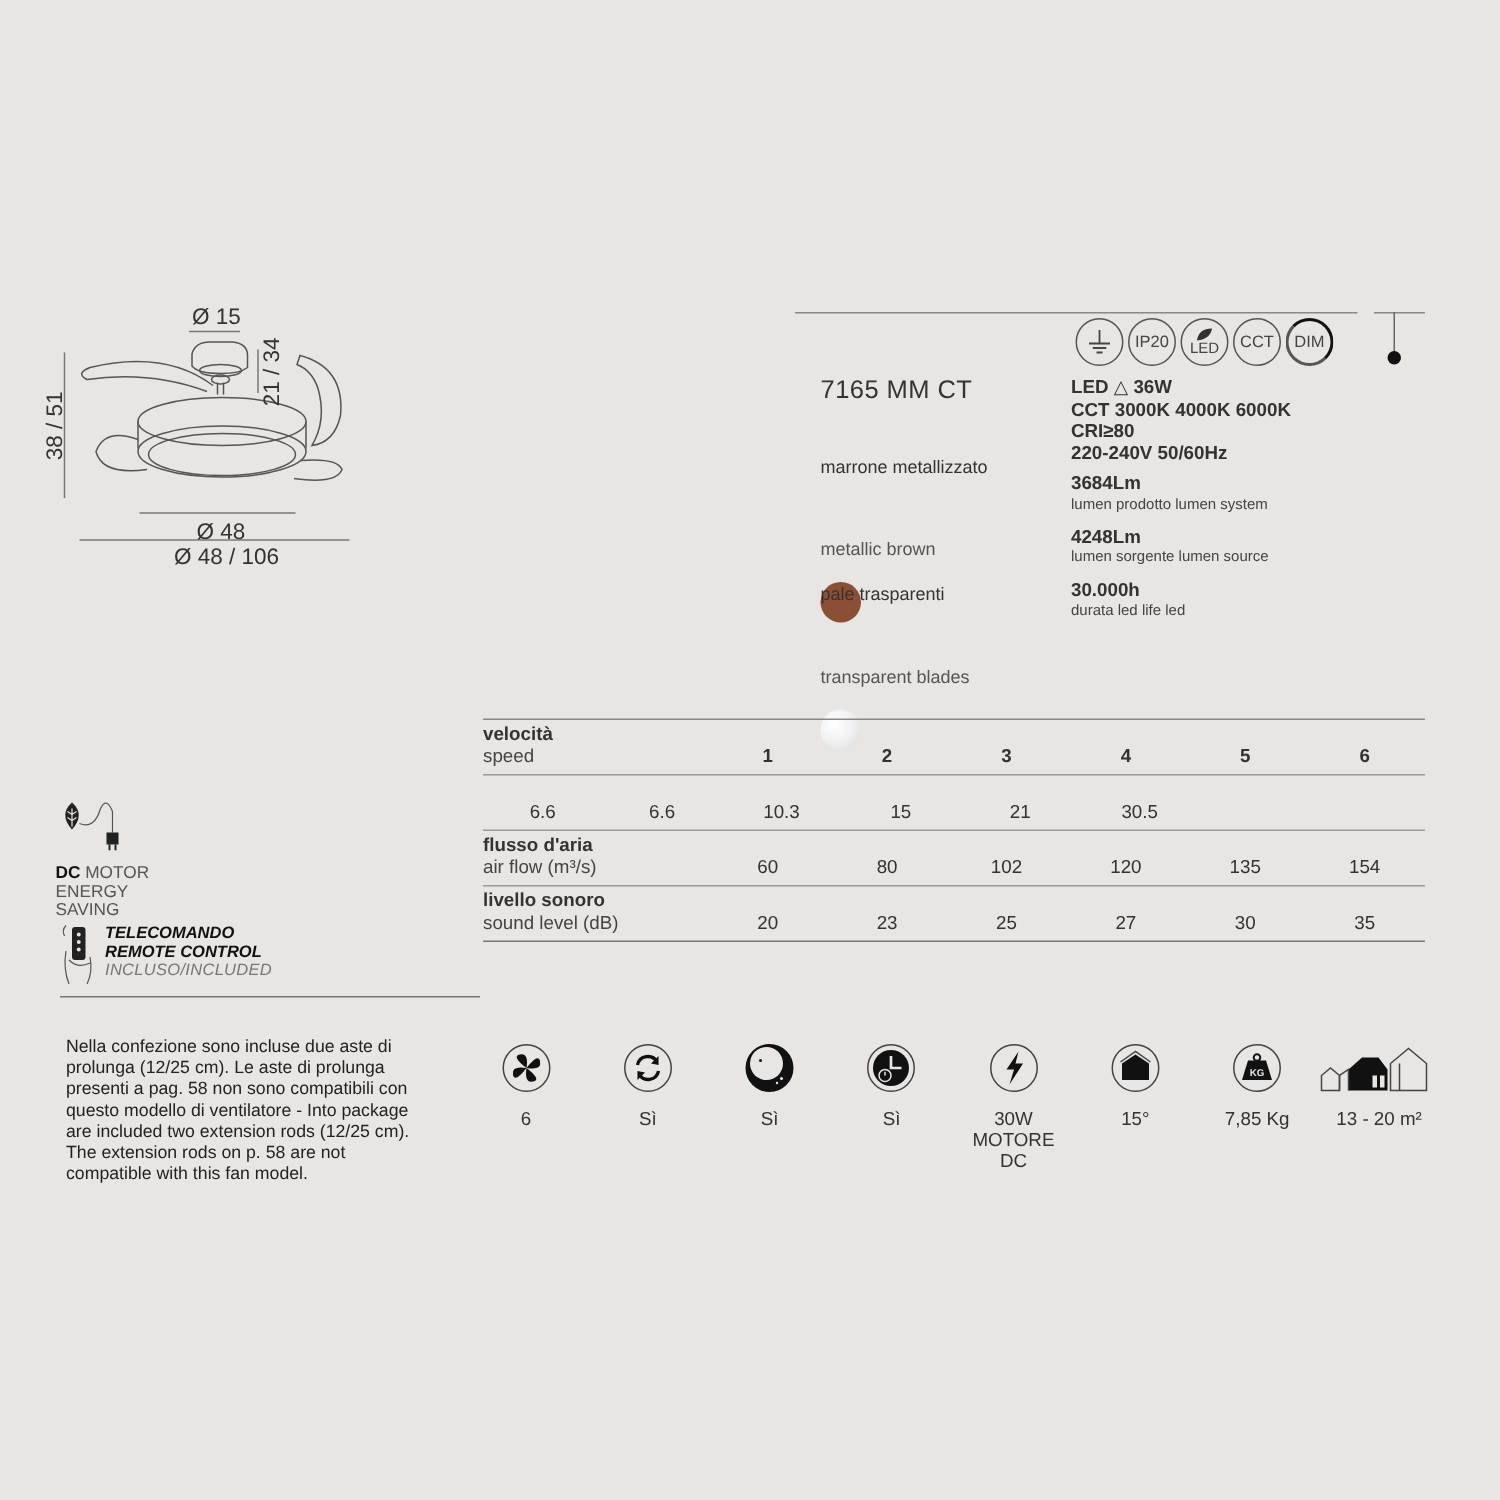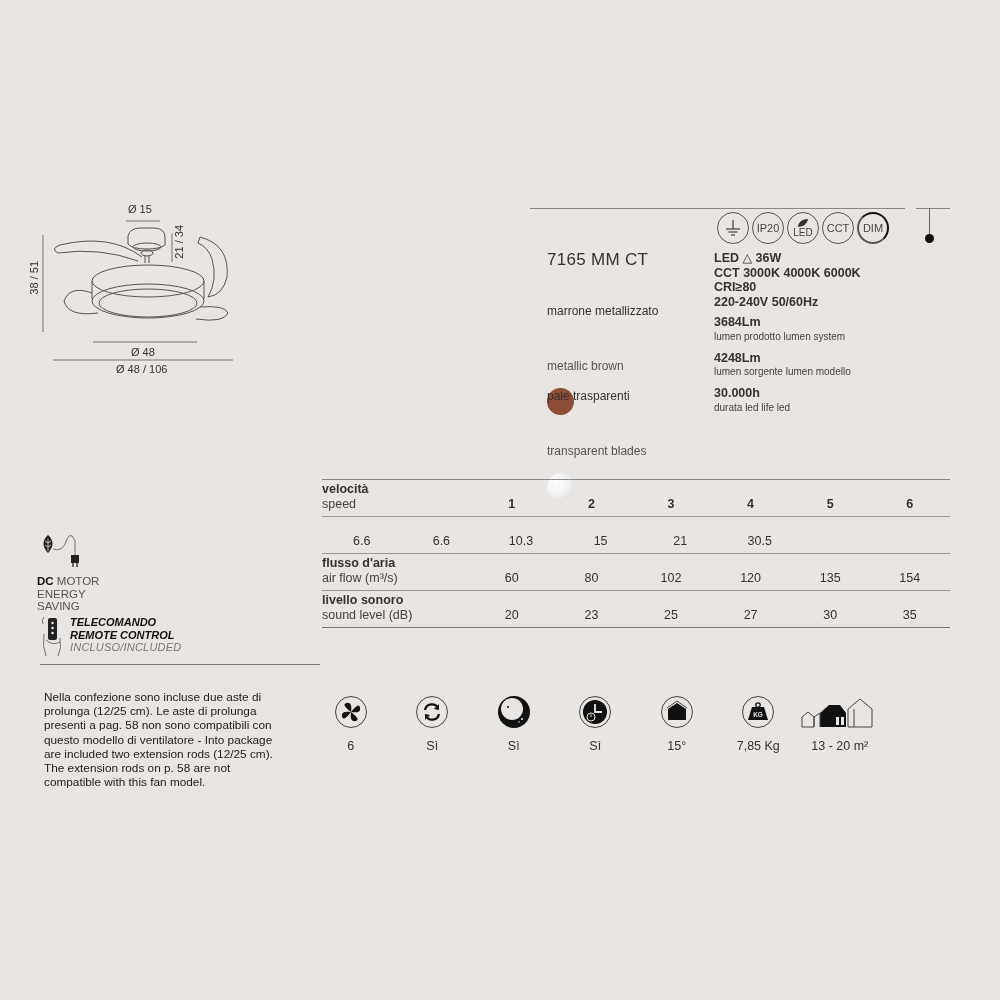--- a/index.html
+++ b/index.html
@@ -2,21 +2,21 @@
 <html><head>
 <meta charset="utf-8">
 <style>
   * { box-sizing: border-box; margin: 0; padding: 0; }
   html, body { width: 1000px; height: 1000px; background: #e8e5e2; overflow: hidden; }
   body { position: relative; font-family: "Liberation Sans", sans-serif; color: #2a2a2a; }
   .abs { position: absolute; }
 
   
   .drawing { left: 20px; top: 195px; width: 230px; height: 185px; }
-  .dim-label { font-size: 11px; color: #333; position: absolute; }
+  .dim-label { font-size: 15px; color: #333; position: absolute; }
   .dim-v { writing-mode: vertical-rl; transform: rotate(180deg); }
 
   
   .top-rule { left: 530px; top: 208px; width: 375px; height: 1px; background: #888; }
   .pend-rule { left: 916px; top: 208px; width: 34px; height: 1px; background: #888; }
   .pend-stem { left: 929px; top: 208px; width: 1px; height: 30px; background: #666; }
   .pend-dot { left: 925px; top: 234px; width: 9px; height: 9px; border-radius: 50%; background: #111; }
 
   .model { left: 547px; top: 250px; font-size: 17px; color: #333; letter-spacing: 0.3px; }
 
@@ -141,21 +141,21 @@
     <span>LED</span>
     <span style="font-weight:normal;">△</span>
     <span>36W</span>
   </div>
   <div class="spec-strong">CCT 3000K 4000K 6000K</div>
   <div class="spec-strong">CRI≥80</div>
   <div class="spec-strong">220-240V 50/60Hz</div>
   <div class="spec-strong gap6">3684Lm</div>
   <div class="spec-sub">lumen prodotto lumen system</div>
   <div class="spec-strong">4248Lm</div>
-  <div class="spec-sub">lumen sorgente lumen modello</div>
+  <div class="spec-sub">lumen sorgente lumen source</div>
   <div class="spec-strong">30.000h</div>
   <div class="spec-sub">durata led life led</div>
 </div>
 
 <div class="abs finish" style="top:304px;">
   <div class="it">marrone metallizzato</div>
   <div class="en">metallic brown</div>
   <div class="swatch" style="background:#8a4f35;"></div>
 </div>
 <div class="abs finish" style="top:389px;">
@@ -295,20 +295,29 @@
           <circle cx="13" cy="22" r="4" fill="#111" stroke="#e8e5e2" stroke-width="1"></circle>
           <line x1="13" y1="19.5" x2="13" y2="22" stroke="#e8e5e2" stroke-width="1"></line>
         </svg>
     </div>
     <div class="feat-val">Sì</div>
   </div>
   <div class="feat">
     <div class="feat-icon">
       <svg width="34" height="34" viewBox="0 0 34 34">
           <circle cx="17" cy="17" r="15.5" fill="none" stroke="#444" stroke-width="1"></circle>
+          <path d="M20,6 L12,18 L17,18 L14,28 L23,14 L18,14 Z" fill="#111"></path>
+        </svg>
+    </div>
+    <div class="feat-val" style="width:70px;">30W MOTORE DC</div>
+  </div>
+  <div class="feat">
+    <div class="feat-icon">
+      <svg width="34" height="34" viewBox="0 0 34 34">
+          <circle cx="17" cy="17" r="15.5" fill="none" stroke="#444" stroke-width="1"></circle>
           <path d="M8,14 L17,8 L26,14 L26,25 L8,25 Z" fill="#111"></path>
           <path d="M7,13 L17,6 L27,13" fill="none" stroke="#444" stroke-width="1"></path>
         </svg>
     </div>
     <div class="feat-val">15°</div>
   </div>
   <div class="feat">
     <div class="feat-icon">
       <svg width="34" height="34" viewBox="0 0 34 34">
           <circle cx="17" cy="17" r="15.5" fill="none" stroke="#444" stroke-width="1"></circle>

